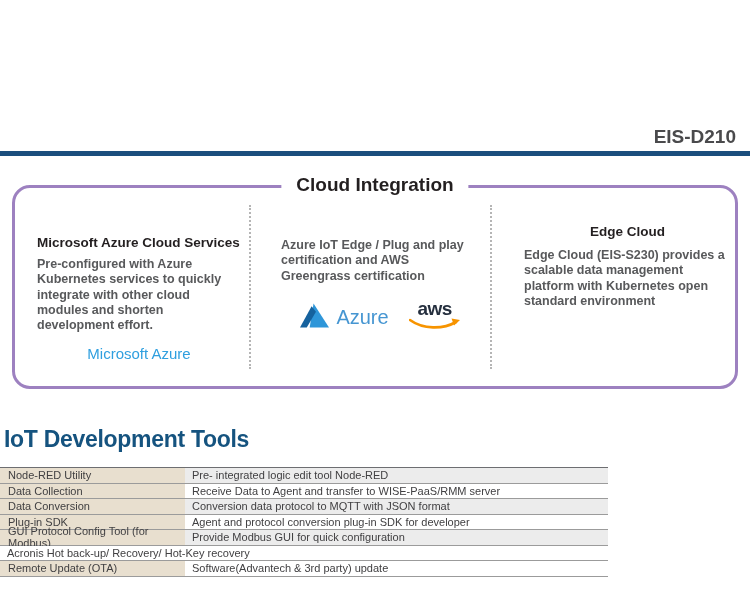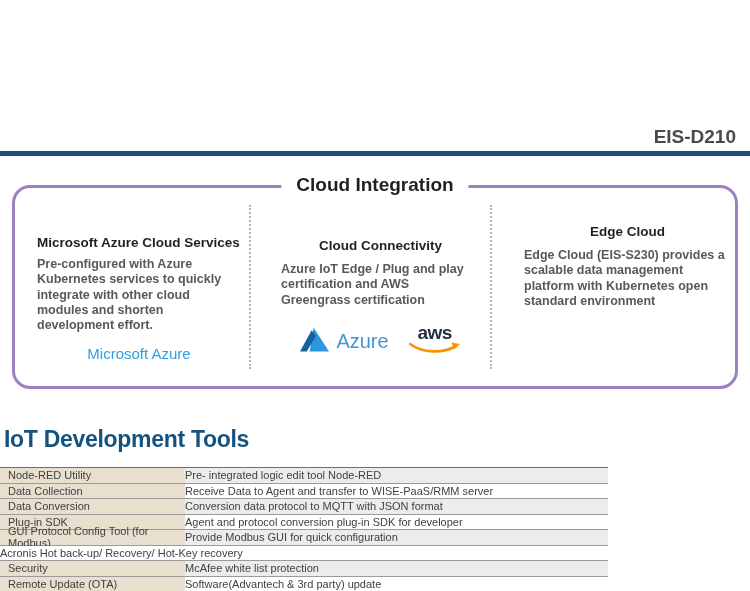--- a/index.html
+++ b/index.html
@@ -74,21 +74,21 @@
   .t-row{
     display:flex;height:15.5px;box-sizing:border-box;
     border-bottom:1px solid #9b9b9b;
     font-size:11px;color:#414042;
   }
   .t-left{
     width:185px;background:#e8dfcf;display:flex;align-items:center;
     padding-left:8px;box-sizing:border-box;flex:none;
   }
   .t-right{
-    flex:1;display:flex;align-items:center;background:#ffffff;
+    flex:1;display:flex;align-items:center;padding-left:7px;background:#ffffff;
   }
   .t-row.alt .t-right{background:#ececec;}
 </style>
 </head>
 <body>
 
 <div class="doc-title">EIS-D210</div>
 <div class="header-rule"></div>
 
 <div class="cloud-box">
@@ -96,21 +96,20 @@
 
   <div class="col col1">
     <div class="col-title">Microsoft Azure Cloud Services</div>
     <div class="col-body">Pre-configured with Azure Kubernetes services to quickly integrate with other cloud modules and shorten development effort.</div>
     <div class="azure-link">Microsoft Azure</div>
   </div>
 
   <div class="col-divider"></div>
 
   <div class="col col2">
-    <div class="col-title">Cloud Connectivity</div>
     <div class="col-body">Azure IoT Edge / Plug and play certification and AWS Greengrass certification</div>
     <div class="logo-row">
       <div class="azure-logo">
         <span>
           <svg width="29" height="25" viewBox="0 0 30 25">
             <polygon points="14,0 30,25 10,25" fill="#2e96d9"></polygon>
             <polygon points="12,3 16.5,8.5 7,25 0,25" fill="#15629e"></polygon>
           </svg>
         </span>
         <span class="azure-word">Azure</span>
@@ -162,22 +161,18 @@
 
     <div class="t-row alt">
       <div class="t-left">GUI Protocol Config Tool (for Modbus)</div>
       <div class="t-right">Provide Modbus GUI for quick configuration</div>
     </div>
 
     <div class="t-row">
       <div class="t-right">Acronis Hot back-up/ Recovery/ Hot-Key recovery</div>
     </div>
 
-    <div class="t-row alt">
-      <div class="t-left">Security</div>
-      <div class="t-right">McAfee white list protection</div>
-    </div>
 
     <div class="t-row">
       <div class="t-left">Remote Update (OTA)</div>
       <div class="t-right">Software(Advantech &amp; 3rd party) update</div>
     </div>
   </div>
 
 </body></html>

